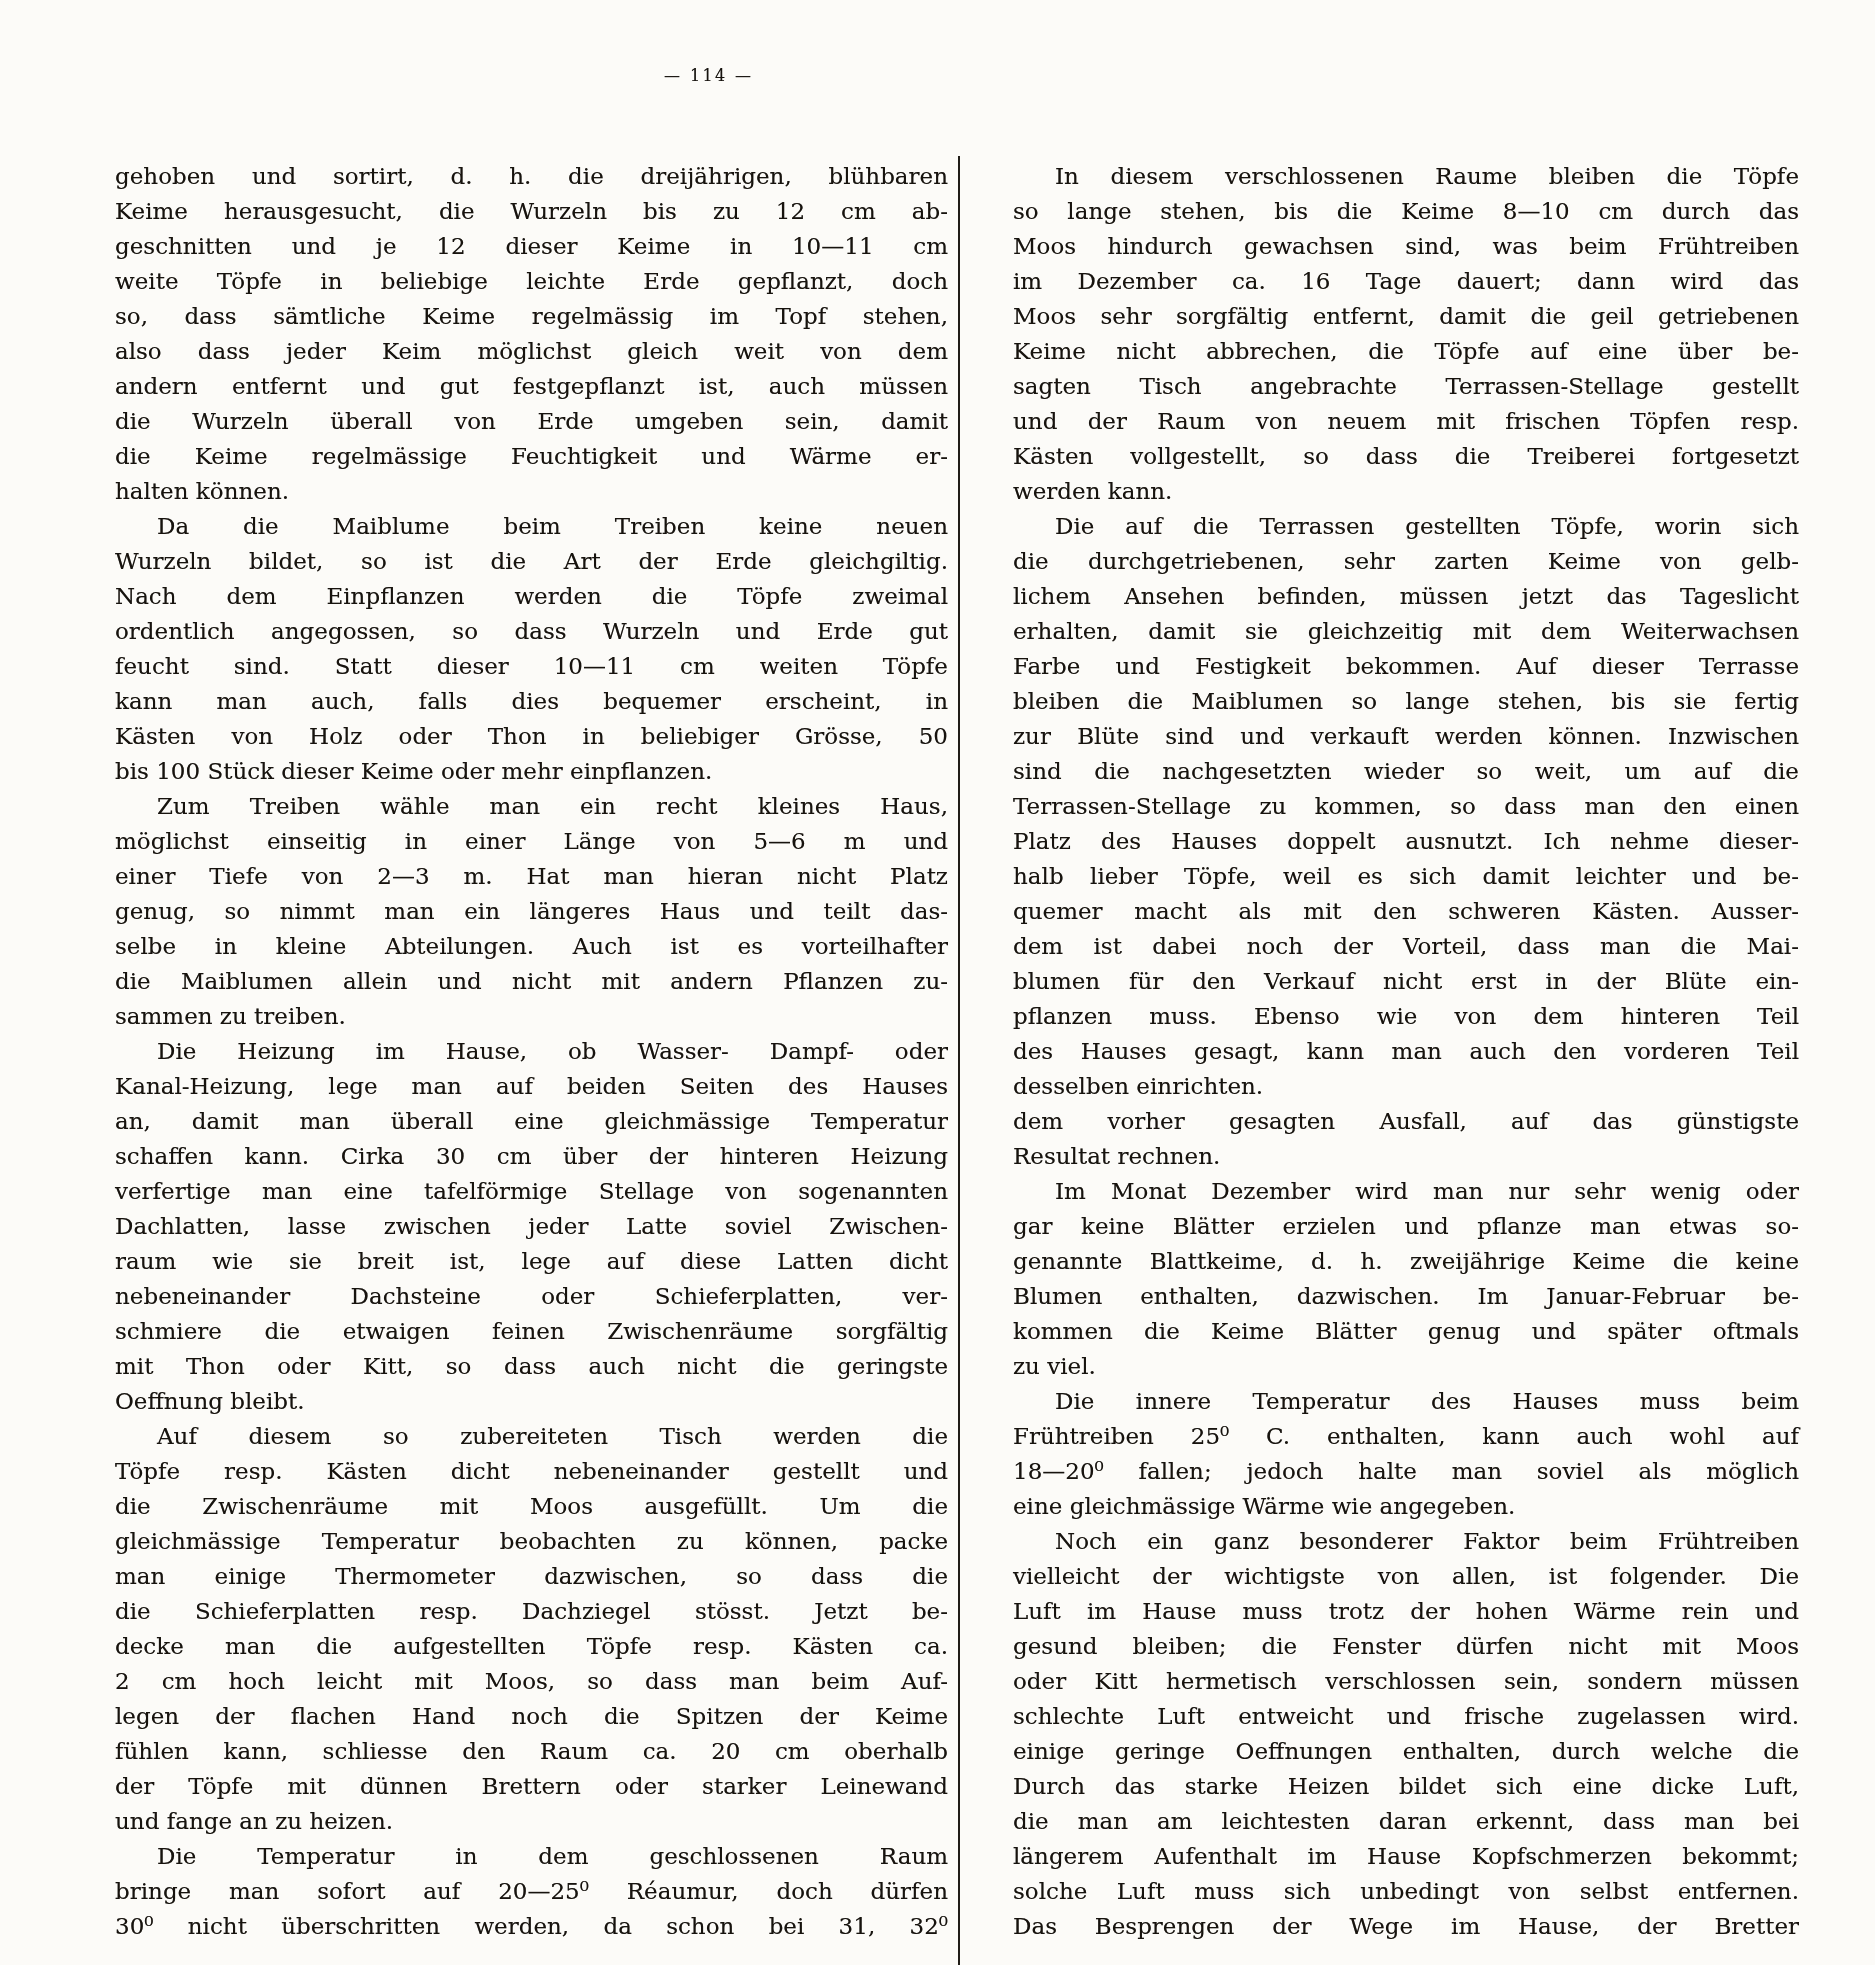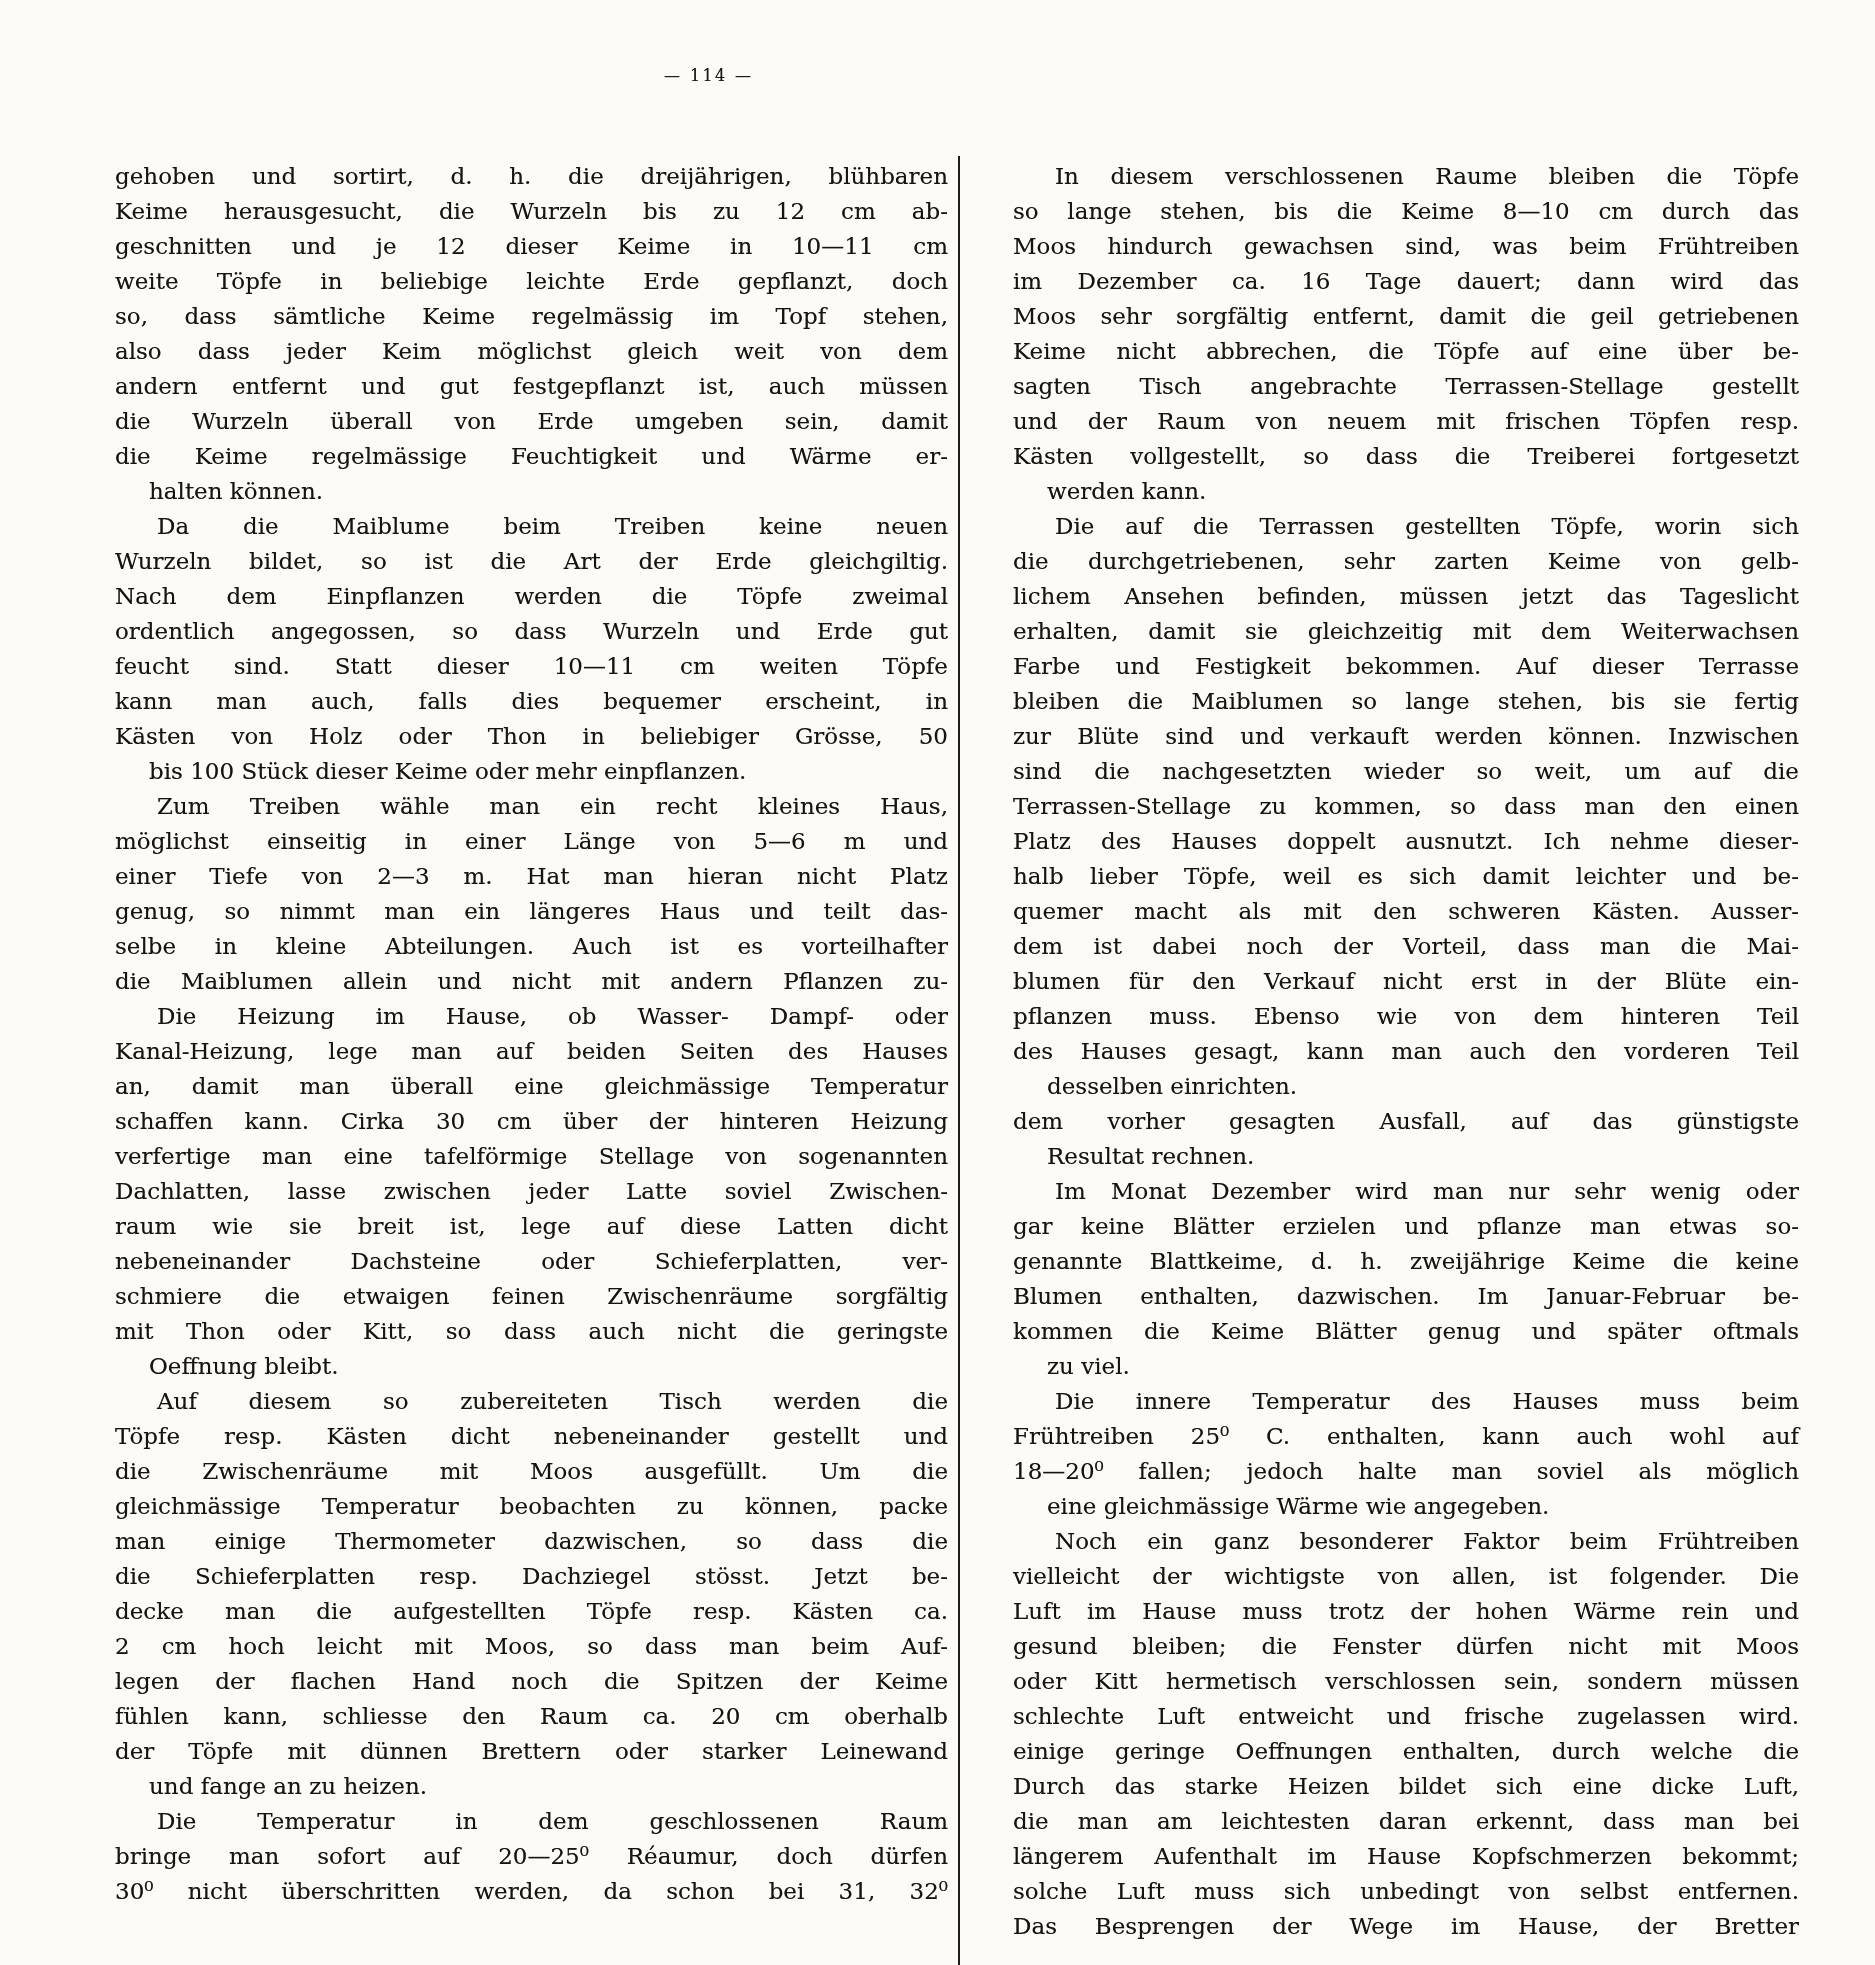--- a/index.html
+++ b/index.html
@@ -35,21 +35,21 @@
     line-height: 35px;
     text-shadow: 0 0 0.4px rgba(0,0,0,0.40);
   }
   .column.left  { left: 115px;  width: 833px; }
   .column.right { left: 1013px; width: 786px; }
   .para { margin: 0; padding: 0; }
   .line {
     text-align: justify;
     text-align-last: justify;
   }
-  .line.last { text-align-last: left; margin-left: 34px; }
+  .line.last { text-align-last: left; }
   .line.first { text-indent: 42px; }
   .divider {
     position: absolute;
     left: 958px;
     top: 156px;
     width: 1.6px;
     height: 2397px;
     background: #201c17;
   }
 </style>
@@ -82,20 +82,21 @@
         <div class="line">Kästen von Holz oder Thon in beliebiger Grösse, 50</div>
         <div class="line last">bis 100 Stück dieser Keime oder mehr einpflanzen.</div>
       </div>
       <div class="para">
         <div class="line first">Zum Treiben wähle man ein recht kleines Haus,</div>
         <div class="line">möglichst einseitig in einer Länge von 5—6 m und</div>
         <div class="line">einer Tiefe von 2—3 m. Hat man hieran nicht Platz</div>
         <div class="line">genug, so nimmt man ein längeres Haus und teilt das-</div>
         <div class="line">selbe in kleine Abteilungen. Auch ist es vorteilhafter</div>
         <div class="line">die Maiblumen allein und nicht mit andern Pflanzen zu-</div>
+        <div class="line last">sammen zu treiben.</div>
       </div>
       <div class="para">
         <div class="line first">Die Heizung im Hause, ob Wasser- Dampf- oder</div>
         <div class="line">Kanal-Heizung, lege man auf beiden Seiten des Hauses</div>
         <div class="line">an, damit man überall eine gleichmässige Temperatur</div>
         <div class="line">schaffen kann. Cirka 30 cm über der hinteren Heizung</div>
         <div class="line">verfertige man eine tafelförmige Stellage von sogenannten</div>
         <div class="line">Dachlatten, lasse zwischen jeder Latte soviel Zwischen-</div>
         <div class="line">raum wie sie breit ist, lege auf diese Latten dicht</div>
         <div class="line">nebeneinander Dachsteine oder Schieferplatten, ver-</div>

